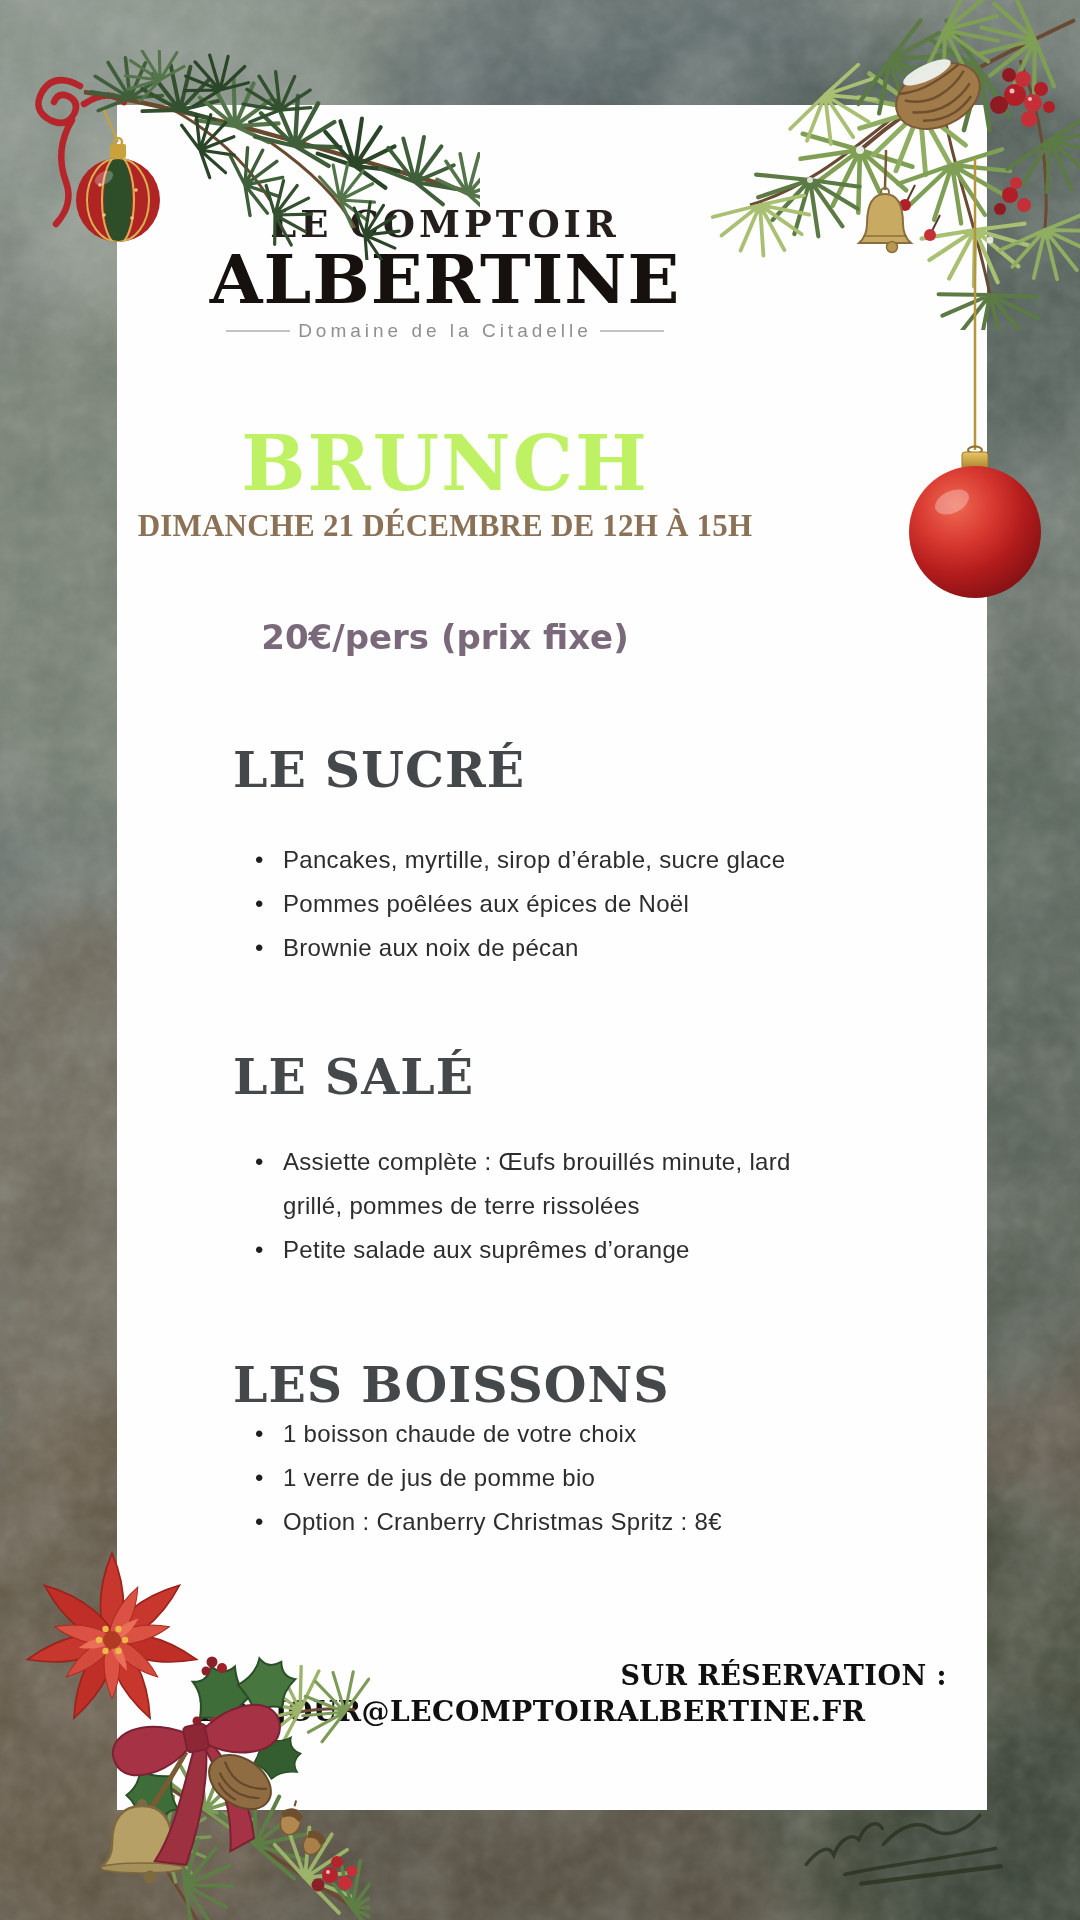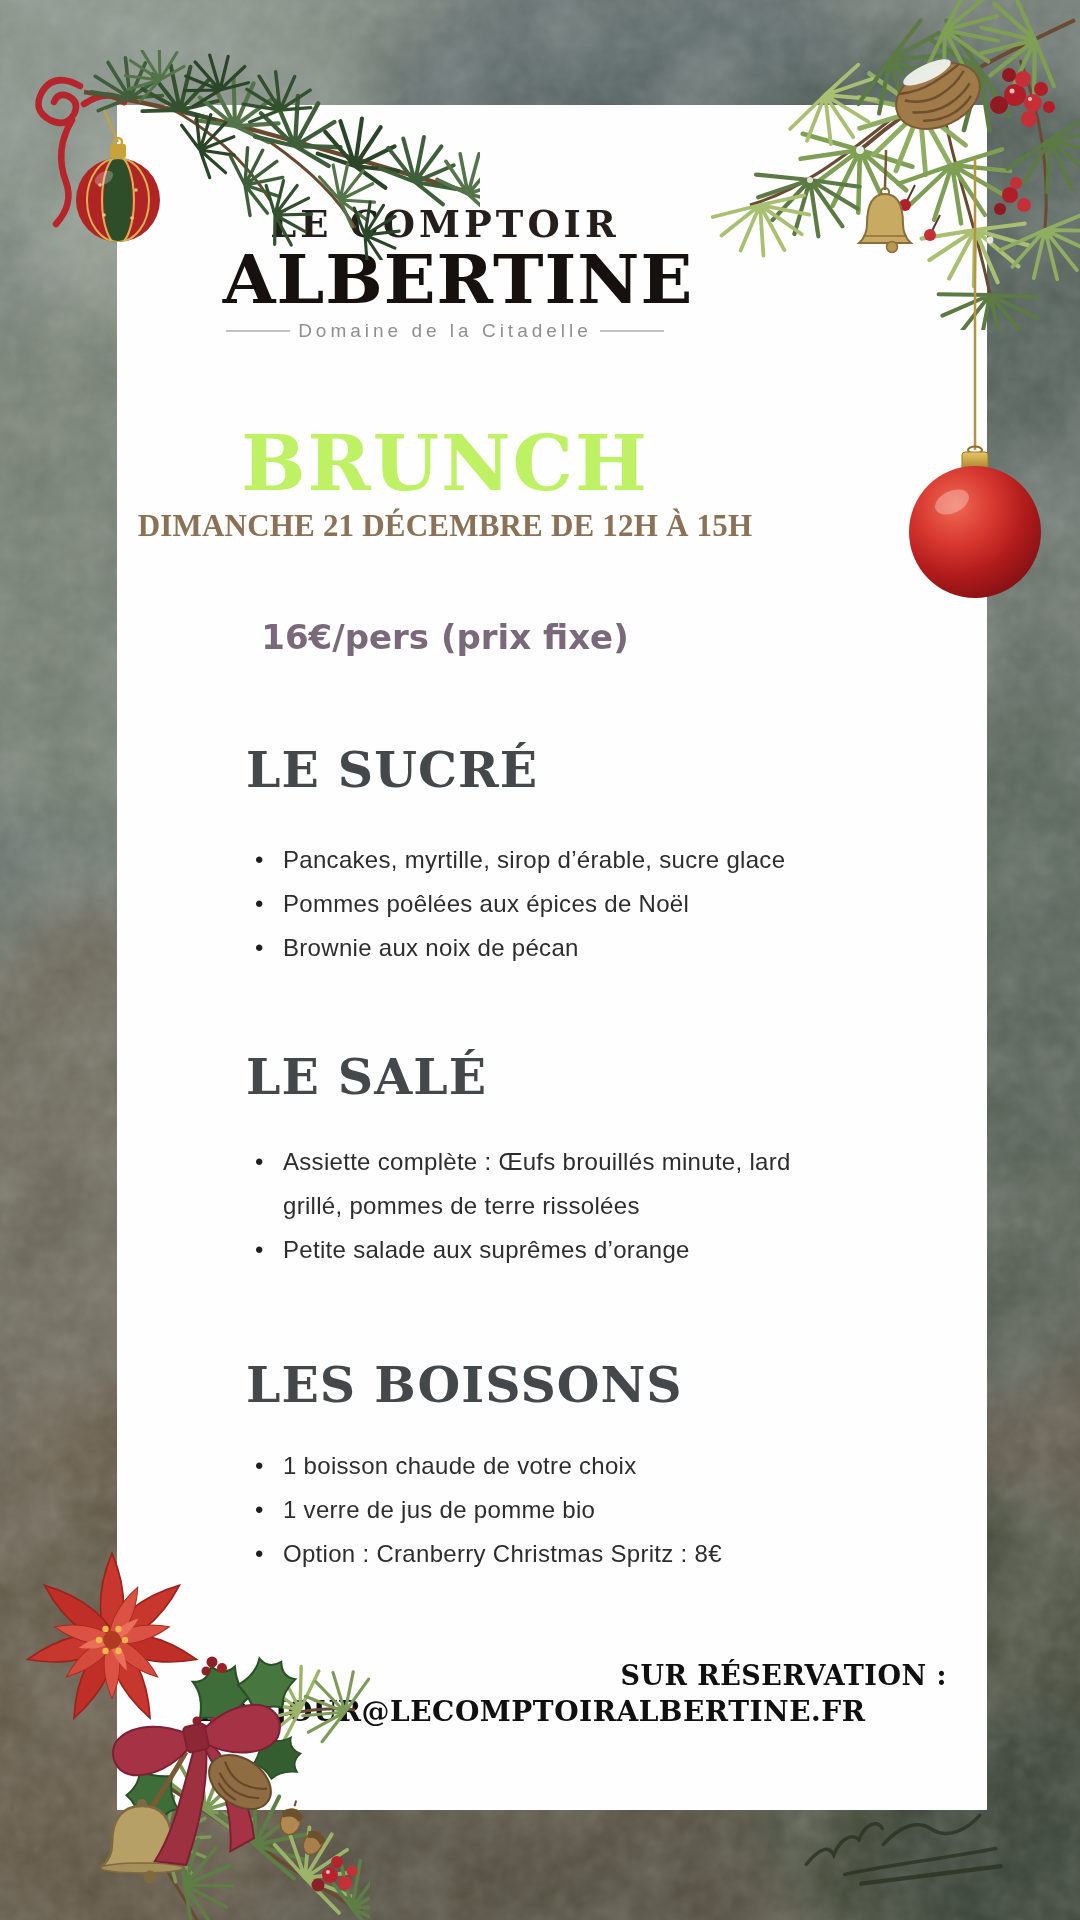--- a/index.html
+++ b/index.html
@@ -26,39 +26,39 @@
 
   
   .card{position:absolute;left:117px;top:105px;width:870px;height:1705px;background:#fefefe;z-index:3;}
 
   
   .abs{position:absolute;z-index:5;line-height:1;}
   .centered{left:117px;width:656px;text-align:center;}
   .brand-line1{top:206px;font-family:"DejaVu Serif",serif;font-weight:700;font-size:37px;
                letter-spacing:4px;color:#241f1c;}
   .brand-line2{top:245px;font-family:"DejaVu Serif",serif;font-weight:700;font-size:68px;
-               letter-spacing:1px;color:#16110e;padding-left:13px;}
+               letter-spacing:1px;color:#16110e;}
   .brand-subtitle{top:321px;display:flex;align-items:center;justify-content:center;gap:8px;}
   .brand-subtitle .txt{font-size:19px;letter-spacing:4px;color:#8f8f8f;}
   .rule{display:inline-block;width:64px;height:2px;background:#c3c3c3;}
 
   .event-title{top:426px;font-family:"DejaVu Serif",serif;font-weight:700;font-size:76px;
                letter-spacing:2px;color:#bef264;}
   .event-date{top:510px;font-family:Liberation Serif, serif;font-weight:700;font-size:31px;
               color:#8b7156;letter-spacing:0.2px;}
   .event-price{top:620px;font-family:"DejaVu Sans",sans-serif;font-weight:700;font-size:34px;
                color:#7a697a;}
 
-  .sec-heading{left:246px;font-family:"DejaVu Serif",serif;font-weight:700;font-size:49px;
+  .sec-heading{left:233px;font-family:"DejaVu Serif",serif;font-weight:700;font-size:49px;
                letter-spacing:1px;color:#45484a;}
   .h-sucre{top:746px;} .h-sale{top:1053px;} .h-boissons{top:1361px;}
 
   .menu-list{left:253px;width:560px;margin:0;padding:0;list-style:none;font-size:24px;
              line-height:44px;color:#2d2d2d;letter-spacing:0.3px;}
-  .l-sucre{top:838px;} .l-sale{top:1140px;} .l-boissons{top:1444px;}
+  .l-sucre{top:838px;} .l-sale{top:1140px;} .l-boissons{top:1412px;}
   .menu-list li{position:relative;padding-left:30px;}
   .menu-list li::before{content:"\2022";position:absolute;left:2px;top:0;color:#1f1f1f;}
 
   .footer-line1{top:1662px;left:117px;width:830px;text-align:right;
                 font-family:"DejaVu Serif",serif;font-weight:700;font-size:27px;
                 letter-spacing:0.5px;color:#101010;}
   .footer-line2{top:1698px;left:117px;width:830px;text-align:center;
                 font-family:"DejaVu Serif",serif;font-weight:700;font-size:28px;
                 letter-spacing:0.5px;color:#101010;}
 
@@ -117,21 +117,21 @@
   <div class="abs centered brand-line1">LE COMPTOIR</div>
   <div class="abs centered brand-line2">ALBERTINE</div>
   <div class="abs centered brand-subtitle">
     <span class="rule"></span>
     <span class="txt">Domaine de la Citadelle</span>
     <span class="rule"></span>
   </div>
 
   <div class="abs centered event-title">BRUNCH</div>
   <div class="abs centered event-date">DIMANCHE 21 DÉCEMBRE DE 12H À 15H</div>
-  <div class="abs centered event-price">16€/pers (prix fixe)</div>
+  <div class="abs centered event-price">20€/pers (prix fixe)</div>
 
   <div class="abs sec-heading h-sucre">LE SUCRÉ</div>
   <ul class="abs menu-list l-sucre">
     <li>Pancakes, myrtille, sirop d’érable, sucre glace</li>
     <li>Pommes poêlées aux épices de Noël</li>
     <li>Brownie aux noix de pécan</li>
   </ul>
 
   <div class="abs sec-heading h-sale">LE SALÉ</div>
   <ul class="abs menu-list l-sale">

